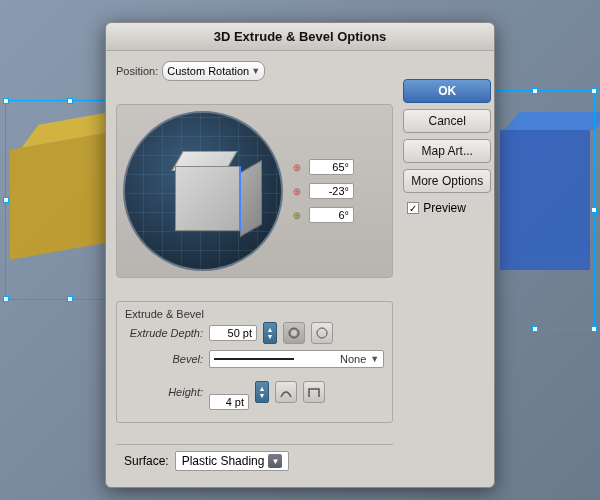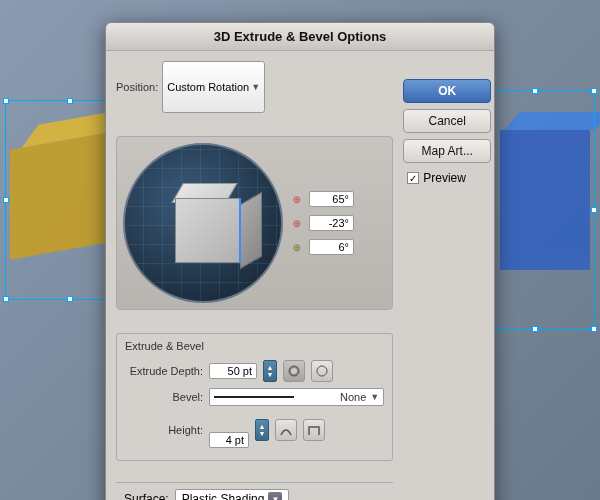--- a/index.html
+++ b/index.html
@@ -128,22 +128,22 @@
       gap: 4px;
       font-size: 11px;
       padding: 2px 0;
     }
     .position-label {
       color: #333;
     }
     .position-select {
       background: linear-gradient(to bottom, #fff, #e8e8e8);
       border: 1px solid #999;
-      border-radius: 3px;
-      padding: 19px 4px;
+      border-radius: 8px;
+      padding: 3px 4px;
       font-size: 11px;
       display: flex;
       align-items: center;
       gap: 2px;
       cursor: pointer;
     }
     .select-arrow {
       display: inline-block;
       font-size: 9px;
       color: #555;
@@ -273,34 +273,35 @@
     
     .extrude-section {
       border: 1px solid #aaa;
       border-radius: 3px;
       padding: 6px 8px;
       margin-top: 2px;
     }
     .section-title {
       font-size: 11px;
       color: #333;
-      margin-bottom: 8px;
+      margin-bottom: 2px;
       font-weight: normal;
     }
     .form-row {
       display: flex;
       align-items: center;
       gap: 6px;
       margin-bottom: 6px;
     }
     .form-label {
       font-size: 11px;
       color: #333;
       min-width: 78px;
       text-align: right;
+      font-style: italic;
     }
     .small-field {
       background: white;
       border: 1px solid #999;
       border-radius: 2px;
       padding: 1px 4px;
       font-size: 11px;
       width: 42px;
       text-align: right;
     }
@@ -585,20 +586,21 @@
           </div>
         </div>
       </div>
 
     </div>
 
     <div class="right-panel">
       <button class="dialog-btn default-btn">OK</button>
       <button class="dialog-btn">Cancel</button>
       <button class="dialog-btn">Map Art...</button>
+      <button class="dialog-btn">More Options</button>
       <div class="preview-row">
         <div class="checkbox">✓</div>
         <span>Preview</span>
       </div>
     </div>
 
   </div>
 </div>
 
 </body></html>

